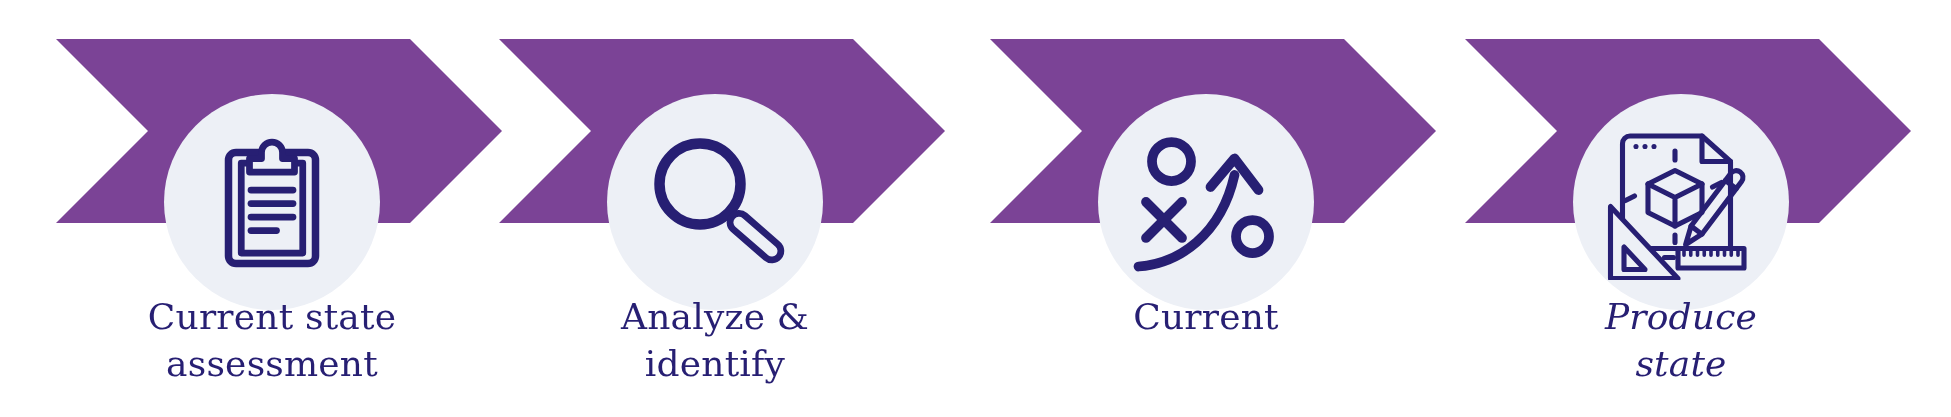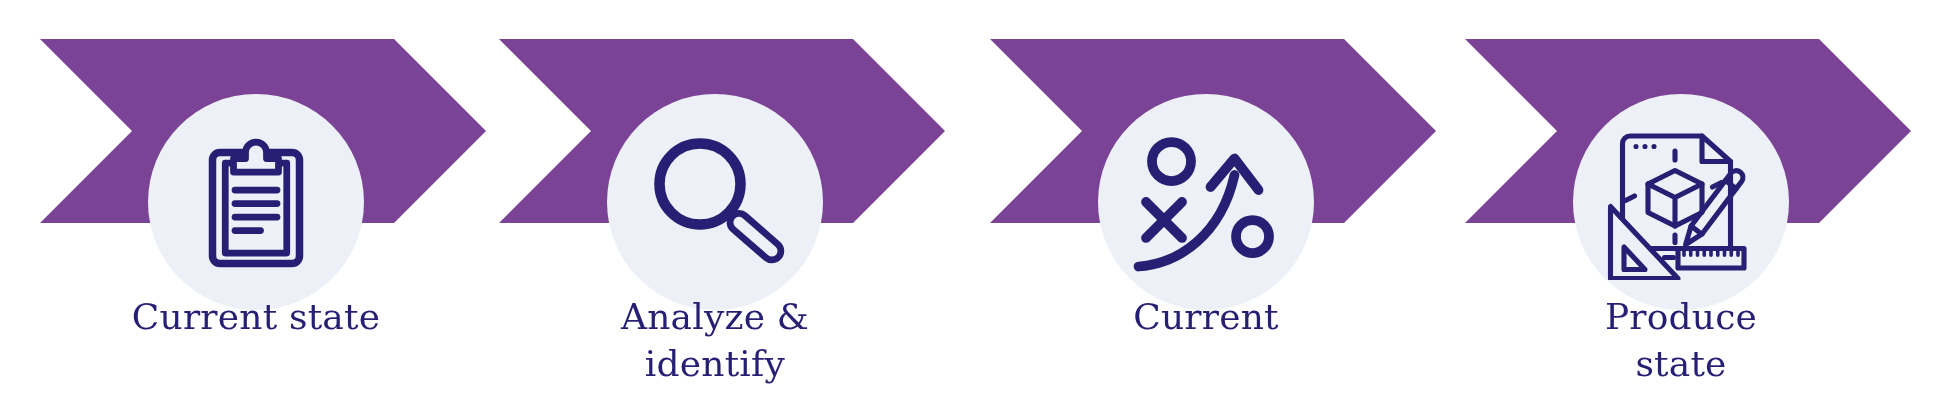--- a/index.html
+++ b/index.html
@@ -108,31 +108,32 @@
         <path d="M-4.5,8 V2 A4.5,4.5 0 0 1 4.5,2 V8 M-4.5,8 H4.5"></path>
         <path d="M-4.5,8 V46 M4.5,8 V46"></path>
         <path d="M-4.5,46 L0,58 L4.5,46 Z"></path>
       </g>
     </g>
   </defs>
 </svg>
 
 <div class="canvas">
 
-    <div class="step" style="left: 0px;">
+    <div class="step" style="left: 16px;">
       <svg class="chevron" viewBox="0 0 446 184" preserveAspectRatio="none" xmlns="http://www.w3.org/2000/svg">
         <polygon points="0,0 354,0 446,92 354,184 0,184 92,92"></polygon>
       </svg>
       <div class="badge">
         <svg class="icon" viewBox="0 0 100 100" xmlns="http://www.w3.org/2000/svg">
           <use href="#def-clipboard-icon" xlink:href="#def-clipboard-icon"></use>
         </svg>
       </div>
       <div class="label">
         <span class="line">Current state</span>
+        <span class="line">assessment</span>
       </div>
     </div>
 
     <div class="step" style="left: 459px;">
       <svg class="chevron" viewBox="0 0 446 184" preserveAspectRatio="none" xmlns="http://www.w3.org/2000/svg">
         <polygon points="0,0 354,0 446,92 354,184 0,184 92,92"></polygon>
       </svg>
       <div class="badge">
         <svg class="icon" viewBox="0 0 100 100" xmlns="http://www.w3.org/2000/svg">
           <use href="#def-magnifier-icon" xlink:href="#def-magnifier-icon"></use>
@@ -151,21 +152,21 @@
       <div class="badge">
         <svg class="icon" viewBox="0 0 100 100" xmlns="http://www.w3.org/2000/svg">
           <use href="#def-strategy-icon" xlink:href="#def-strategy-icon"></use>
         </svg>
       </div>
       <div class="label">
         <span class="line">Current</span>
       </div>
     </div>
 
-    <div class="step" style="left: 1425px;">
+    <div class="step" style="left: 1425px; font-style: italic;">
       <svg class="chevron" viewBox="0 0 446 184" preserveAspectRatio="none" xmlns="http://www.w3.org/2000/svg">
         <polygon points="0,0 354,0 446,92 354,184 0,184 92,92"></polygon>
       </svg>
       <div class="badge">
         <svg class="icon" viewBox="0 0 100 100" xmlns="http://www.w3.org/2000/svg">
           <use href="#def-produce-assets-icon" xlink:href="#def-produce-assets-icon"></use>
         </svg>
       </div>
       <div class="label">
         <span class="line">Produce</span>

